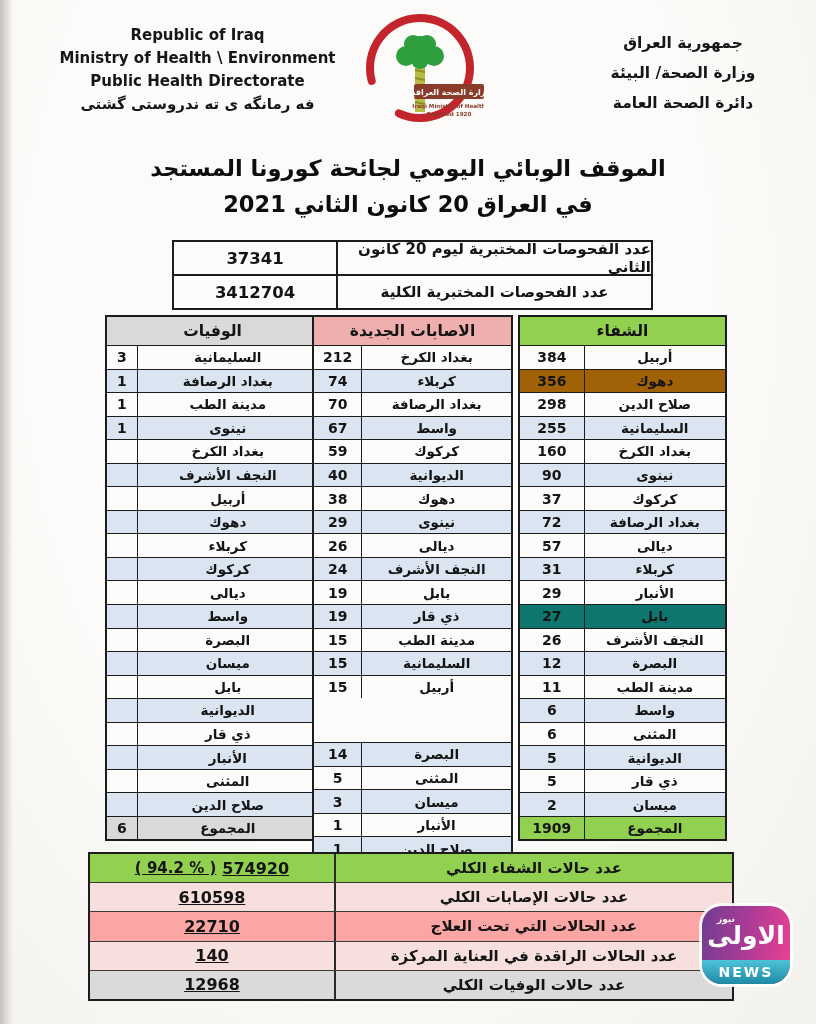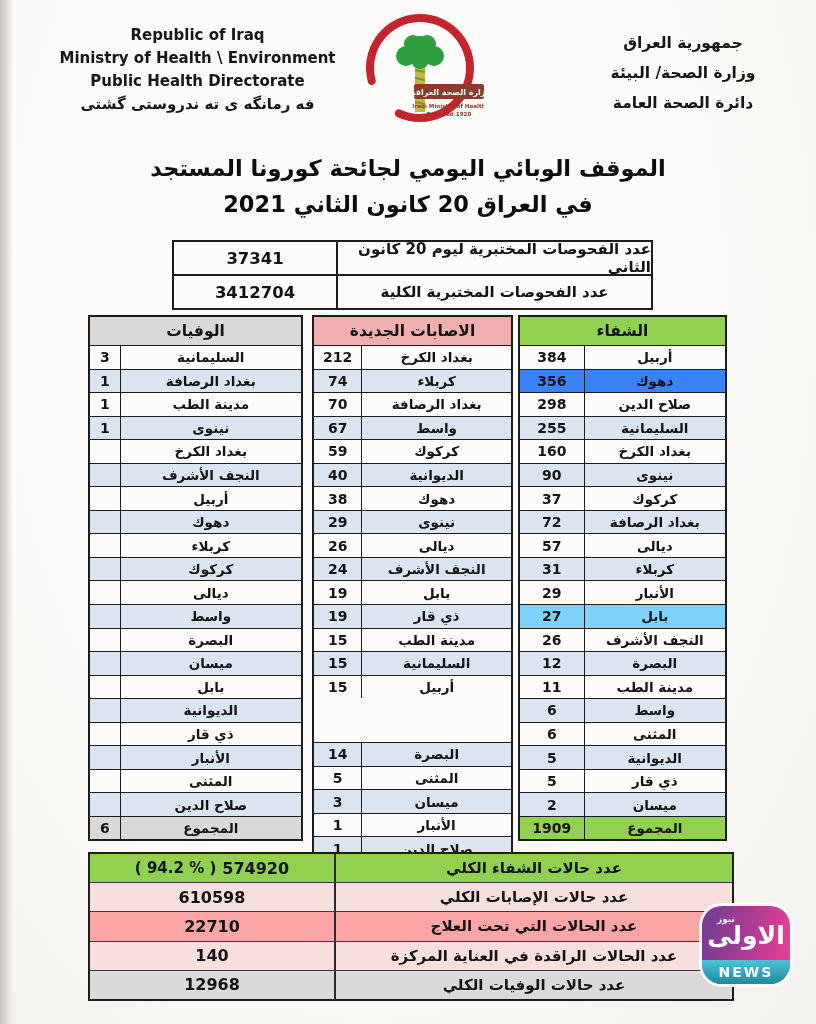--- a/index.html
+++ b/index.html
@@ -52,21 +52,21 @@
   .tests-label{
     flex:1;border-left:2px solid #1c1c1c;direction:rtl;
     display:flex;align-items:center;justify-content:center;
     font-weight:bold;font-size:15px;
   }
 
   
   .ptable{
     position:absolute;top:315px;border:2.2px solid #1c1c1c;background:#fdfcfb;
   }
-  .t-deaths{left:88px;width:211px;}
+  .t-deaths{left:105px;width:211px;}
   .t-new_cases{left:312px;width:197px;}
   .t-recoveries{left:518px;width:205px;}
   .pt-head{
     height:28px;line-height:28px;text-align:center;font-weight:bold;font-size:15.5px;
     border-bottom:1.8px solid #1c1c1c;direction:rtl;
   }
   .pt-row{display:flex;height:22.55px;}
   .pt-body .pt-row + .pt-row{border-top:1.5px solid #1c1c1c;}
   .pt-val{
     display:flex;align-items:center;justify-content:center;
@@ -83,21 +83,21 @@
 
   
   .summary{
     position:absolute;left:88px;top:852px;width:642px;
     border:2.5px solid #1c1c1c;background:#fdfcfb;
   }
   .sm-row{display:flex;height:28.2px;}
   .sm-row + .sm-row{border-top:1.6px solid #3a3a3a;}
   .sm-val{
     width:38%;display:flex;align-items:center;justify-content:center;gap:6px;
-    font-weight:bold;font-size:16px;
+    font-weight:bold;font-size:16px;text-decoration:underline;
   }
   .sm-pct{font-size:15px;font-weight:bold;}
   .sm-label{
     flex:1;border-left:2px solid #2a2a2a;direction:rtl;
     display:flex;align-items:center;justify-content:center;
     font-weight:bold;font-size:15px;
   }
 
   
   .news{
@@ -367,21 +367,21 @@
         </div>
       </div>
   </div>
   <div class="ptable t-recoveries">
     <div class="pt-head" style="background: rgb(146, 208, 80);">الشفاء</div>
     <div class="pt-body">
         <div class="pt-row">
           <div class="pt-val">384</div>
           <div class="pt-name">أربيل</div>
         </div>
-        <div class="pt-row" style="background: #3b82f6;">
+        <div class="pt-row" style="background: #a16207;">
           <div class="pt-val">356</div>
           <div class="pt-name">دهوك</div>
         </div>
         <div class="pt-row">
           <div class="pt-val">298</div>
           <div class="pt-name">صلاح الدين</div>
         </div>
         <div class="pt-row" style="background: rgb(219, 229, 241);">
           <div class="pt-val">255</div>
           <div class="pt-name">السليمانية</div>
@@ -407,21 +407,21 @@
           <div class="pt-name">ديالى</div>
         </div>
         <div class="pt-row" style="background: rgb(219, 229, 241);">
           <div class="pt-val">31</div>
           <div class="pt-name">كربلاء</div>
         </div>
         <div class="pt-row">
           <div class="pt-val">29</div>
           <div class="pt-name">الأنبار</div>
         </div>
-        <div class="pt-row" style="background: #7dd3fc;">
+        <div class="pt-row" style="background: #0f766e;">
           <div class="pt-val">27</div>
           <div class="pt-name">بابل</div>
         </div>
         <div class="pt-row">
           <div class="pt-val">26</div>
           <div class="pt-name">النجف الأشرف</div>
         </div>
         <div class="pt-row" style="background: rgb(219, 229, 241);">
           <div class="pt-val">12</div>
           <div class="pt-name">البصرة</div>

